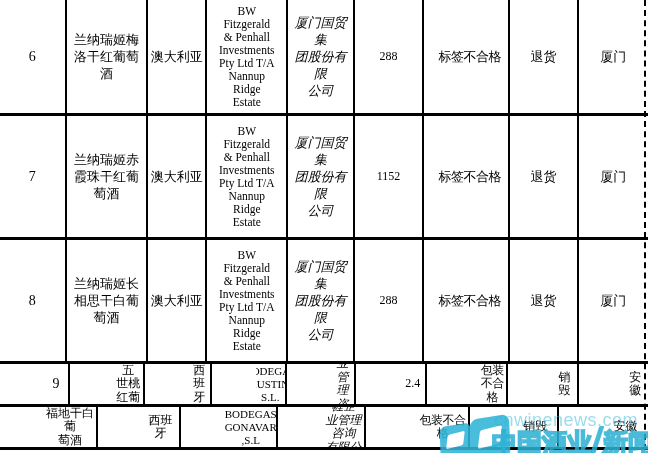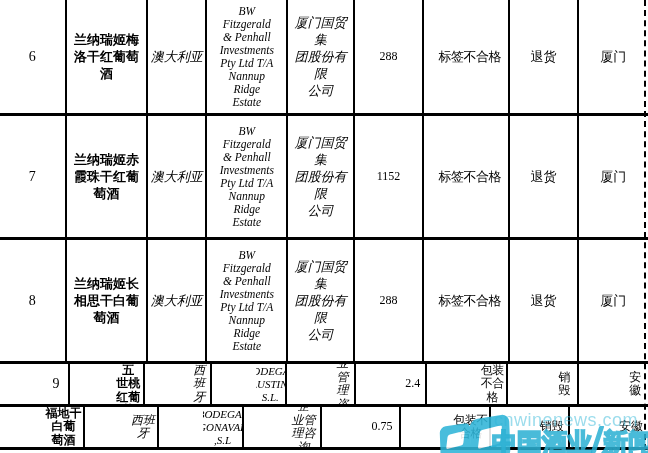--- a/index.html
+++ b/index.html
@@ -13,23 +13,23 @@
   .r-tall { height:116px; }
   .r-tall2 { height:124px; }
   .r-short { height:43px; }
   .cell {
     box-sizing:border-box; border-right:2px solid #000;
     display:flex; align-items:center; justify-content:center;
     text-align:center; white-space:pre-line; overflow:hidden;
     font-size:13px; line-height:17px; padding:0 1px;
   }
   .c-no   { width:70px; font-size:14px; }
-  .c-prod { width:86px;font-weight:bold; }
-  .c-origin { width:62px;font-style:italic; }
-  .c-manu { width:85px; font-size:11.5px; line-height:13px;font-style:italic; }
+  .c-prod { width:86px; }
+  .c-origin { width:62px; }
+  .c-manu { width:85px; font-size:11.5px; line-height:13px; }
   .c-imp  { width:70px;font-style:italic; }
   .c-qty  { width:73px; font-size:12px; }
   .c-res  { width:90px; letter-spacing:-0.5px;padding-left:8px; }
   .c-act  { width:72px; }
   .c-port { width:73px; border-right:none; }
   .r-short .cell { font-size:12px; line-height:13.5px;margin-left:44px; }
   .r-short .c-no { font-size:14px; }
   .r-short .c-manu { font-size:11px; line-height:13px;text-align:center; }
   .page-break-line {
     position:absolute; left:644px; top:0; height:450px; width:0;
@@ -159,21 +159,20 @@
     <div class="row r-short">
       <div class="cell c-prod">福地干白葡
 萄酒</div>
       <div class="cell c-origin">西班牙</div>
       <div class="cell c-manu">BODEGAS
 ARGONAVARRA
 ,S.L</div>
       <div class="cell c-imp">合肥帷幄企
 业管理咨询
 有限公司</div>
-      <div class="cell c-qty">0.75</div>
       <div class="cell c-res">包装不合格</div>
       <div class="cell c-act">销毁</div>
       <div class="cell c-port">安徽</div>
     </div>
 
   </div>
 
   <div class="page-break-line"></div>
 
   <div class="wm wm-logo">

